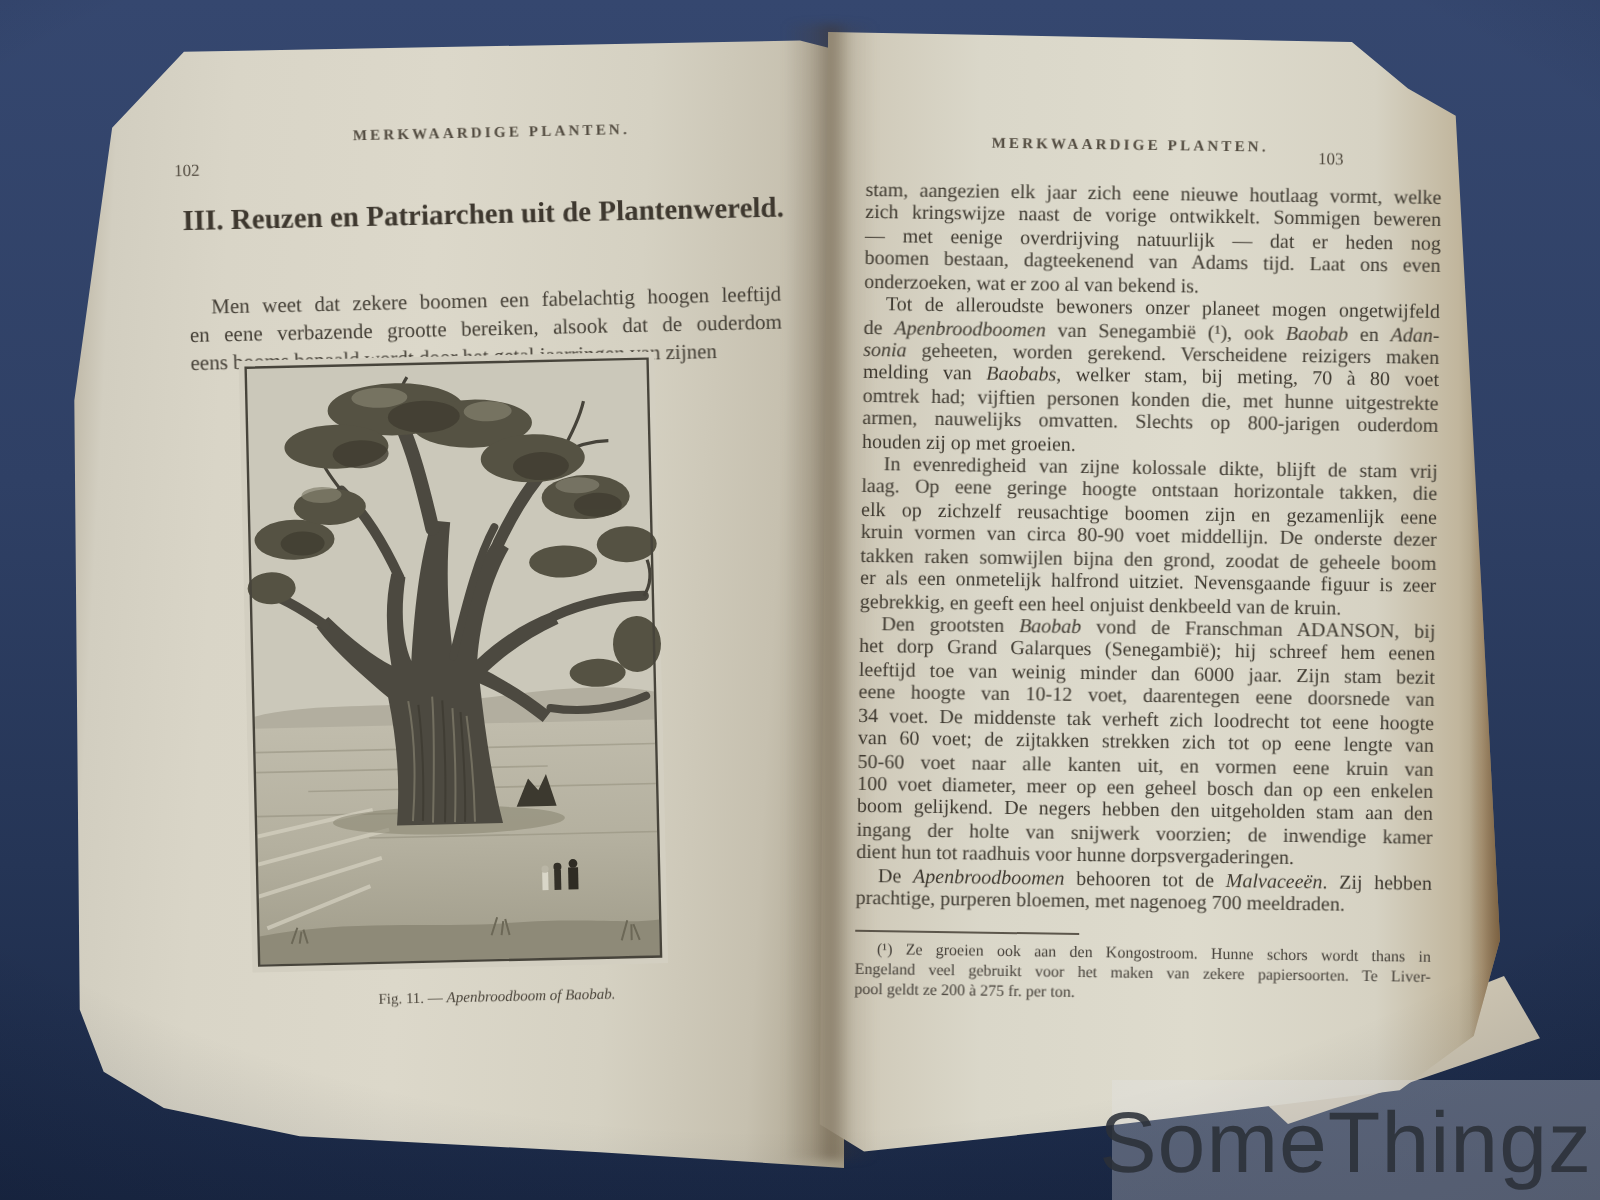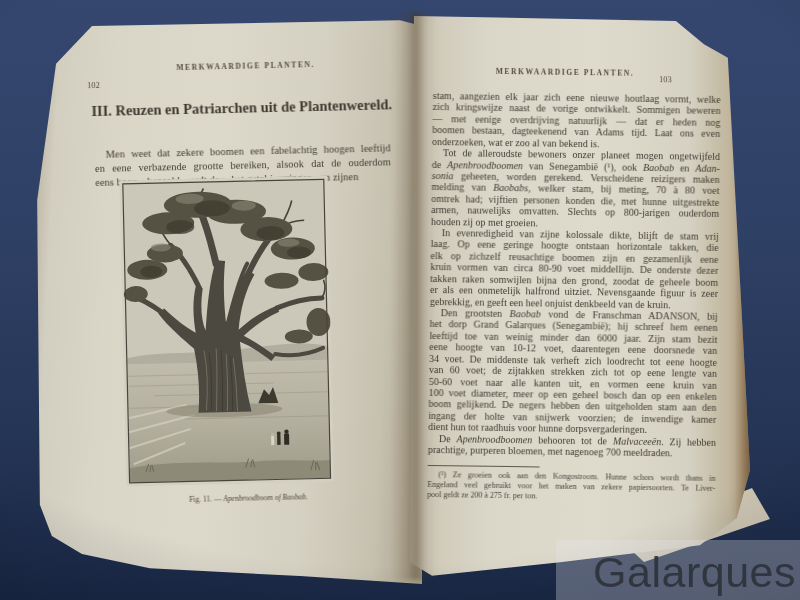--- a/index.html
+++ b/index.html
@@ -254,14 +254,14 @@
         <div class="line">Engeland veel gebruikt voor het maken van zekere papiersoorten. Te Liver-</div>
         <div class="line last">pool geldt ze 200 à 275 fr. per ton.</div>
       </div>
   </div>
 </div>
 
 <div class="spine-shadow"></div>
 <div class="vignette"></div>
 
 <div class="watermark-band">
-  <span class="watermark-text">Galarques</span>
+  <span class="watermark-text">SomeThingz</span>
 </div>
 
 </body></html>

